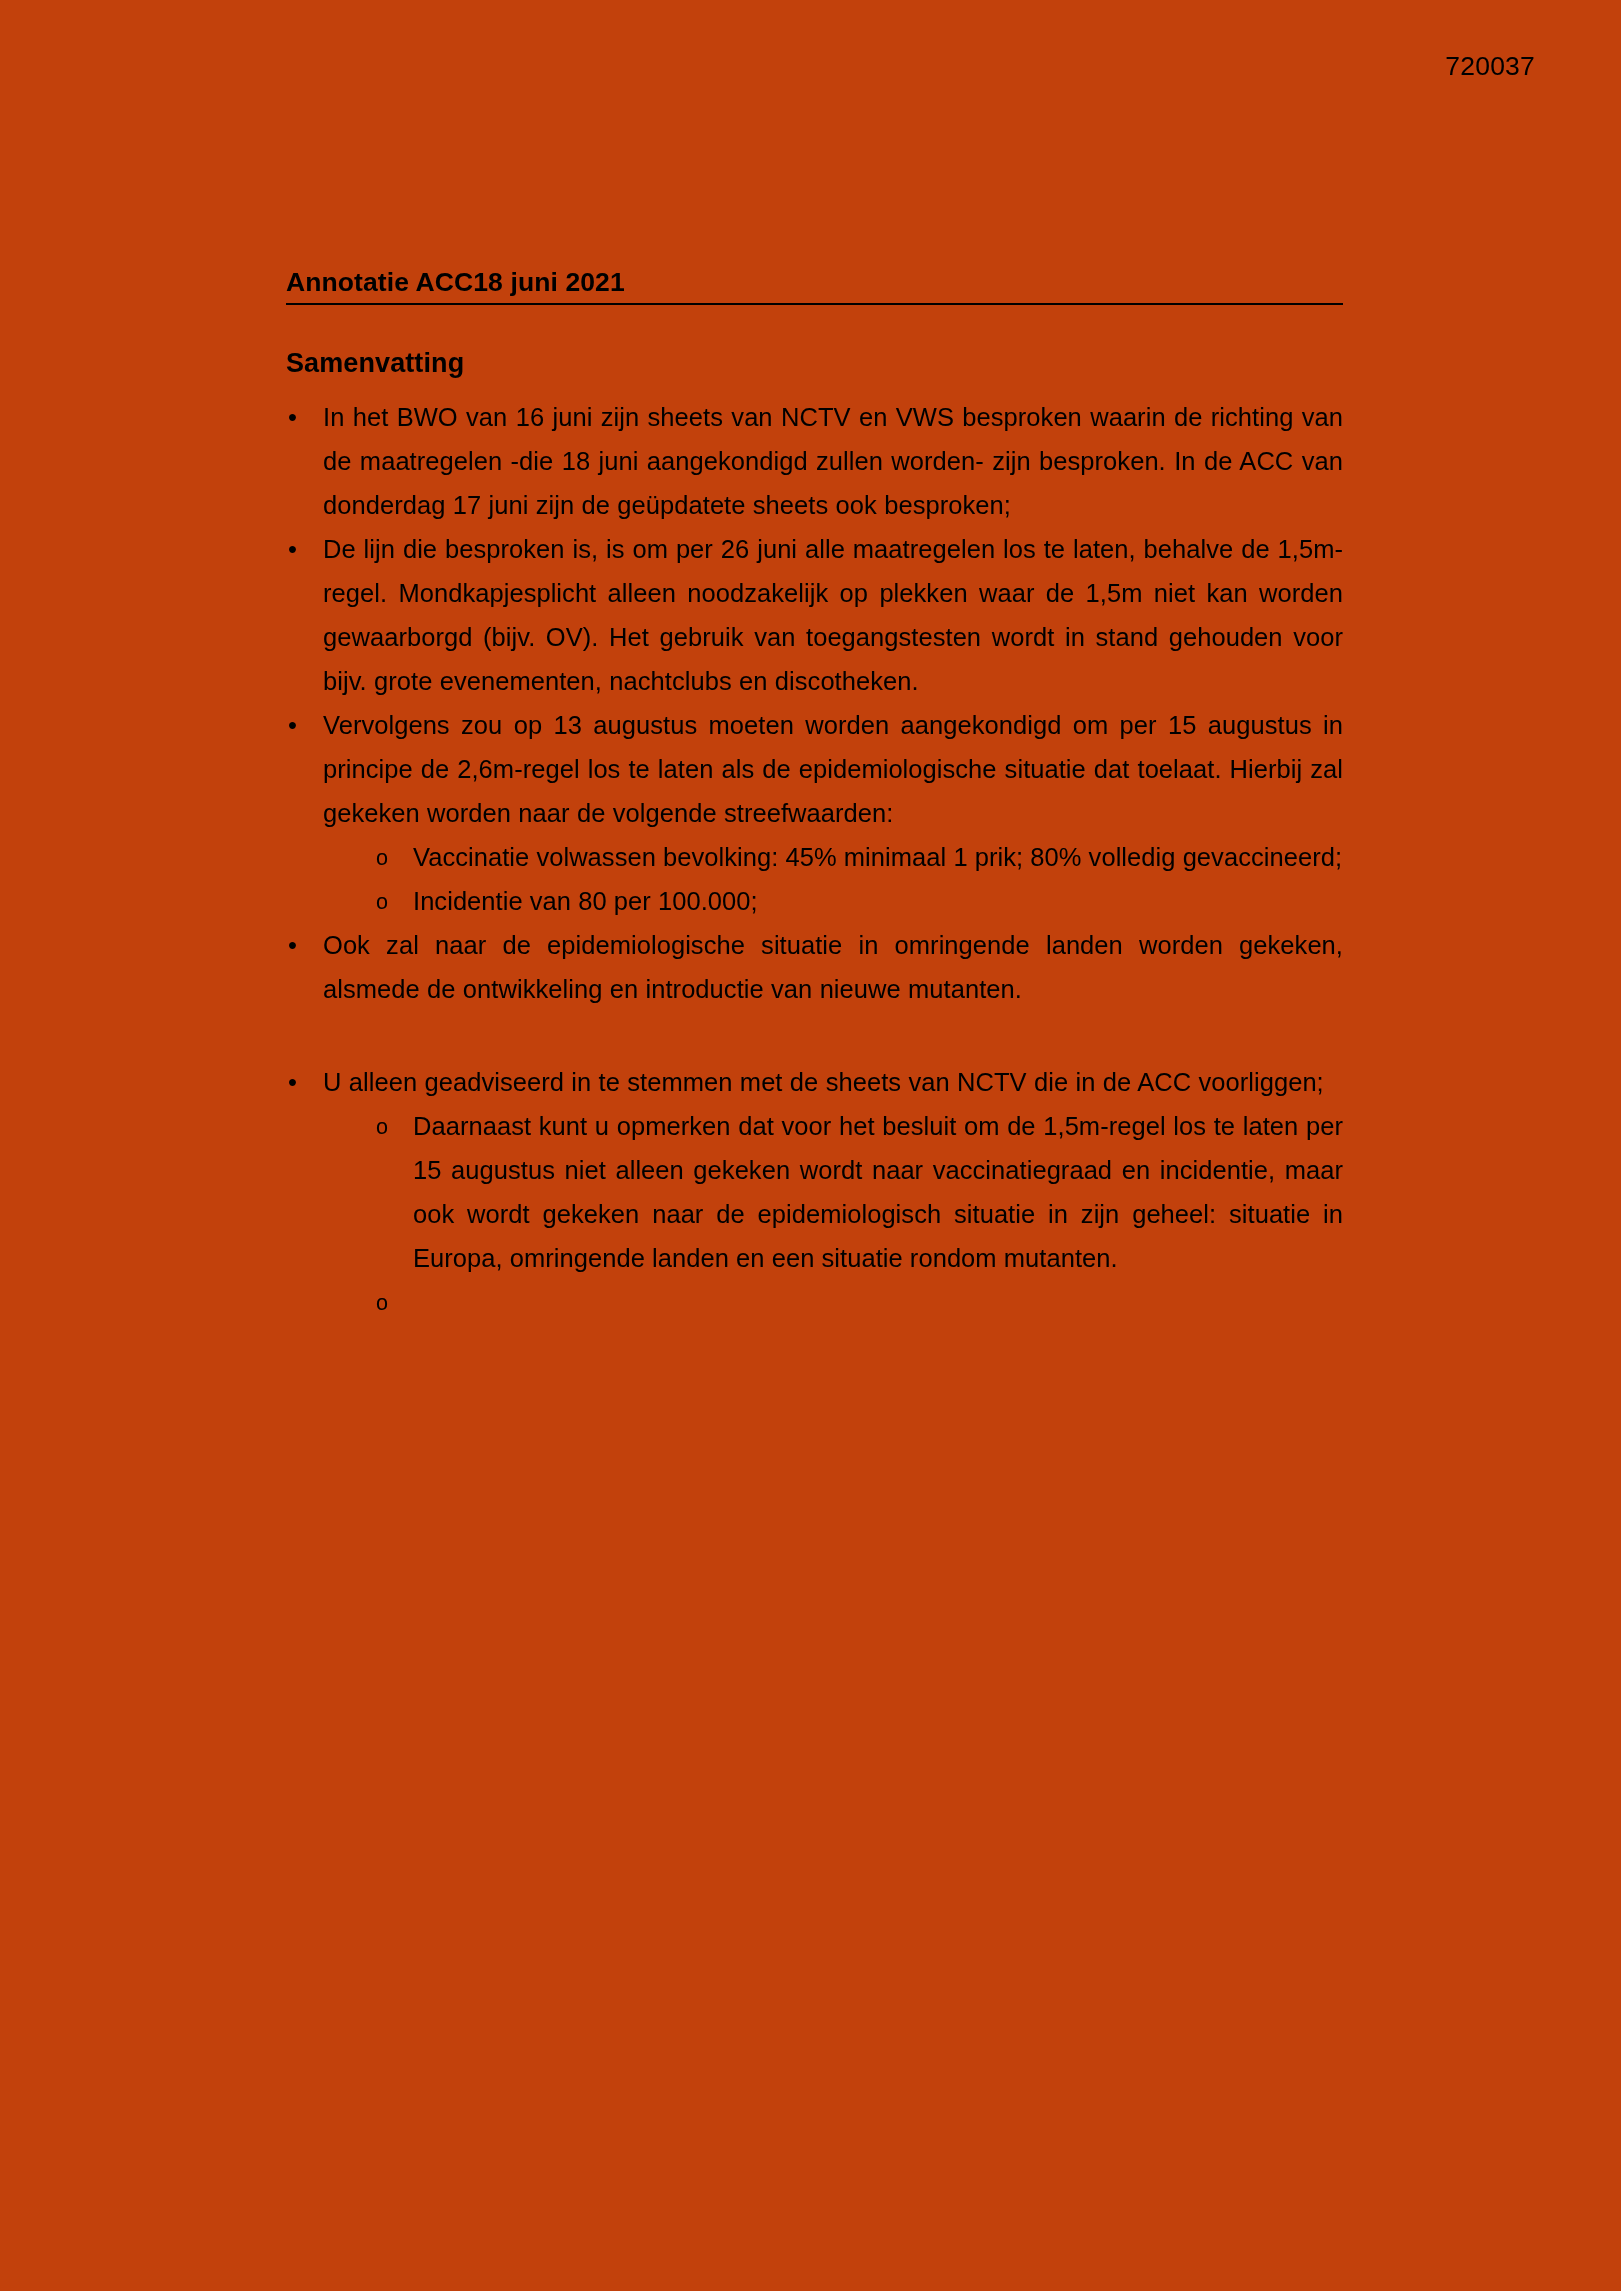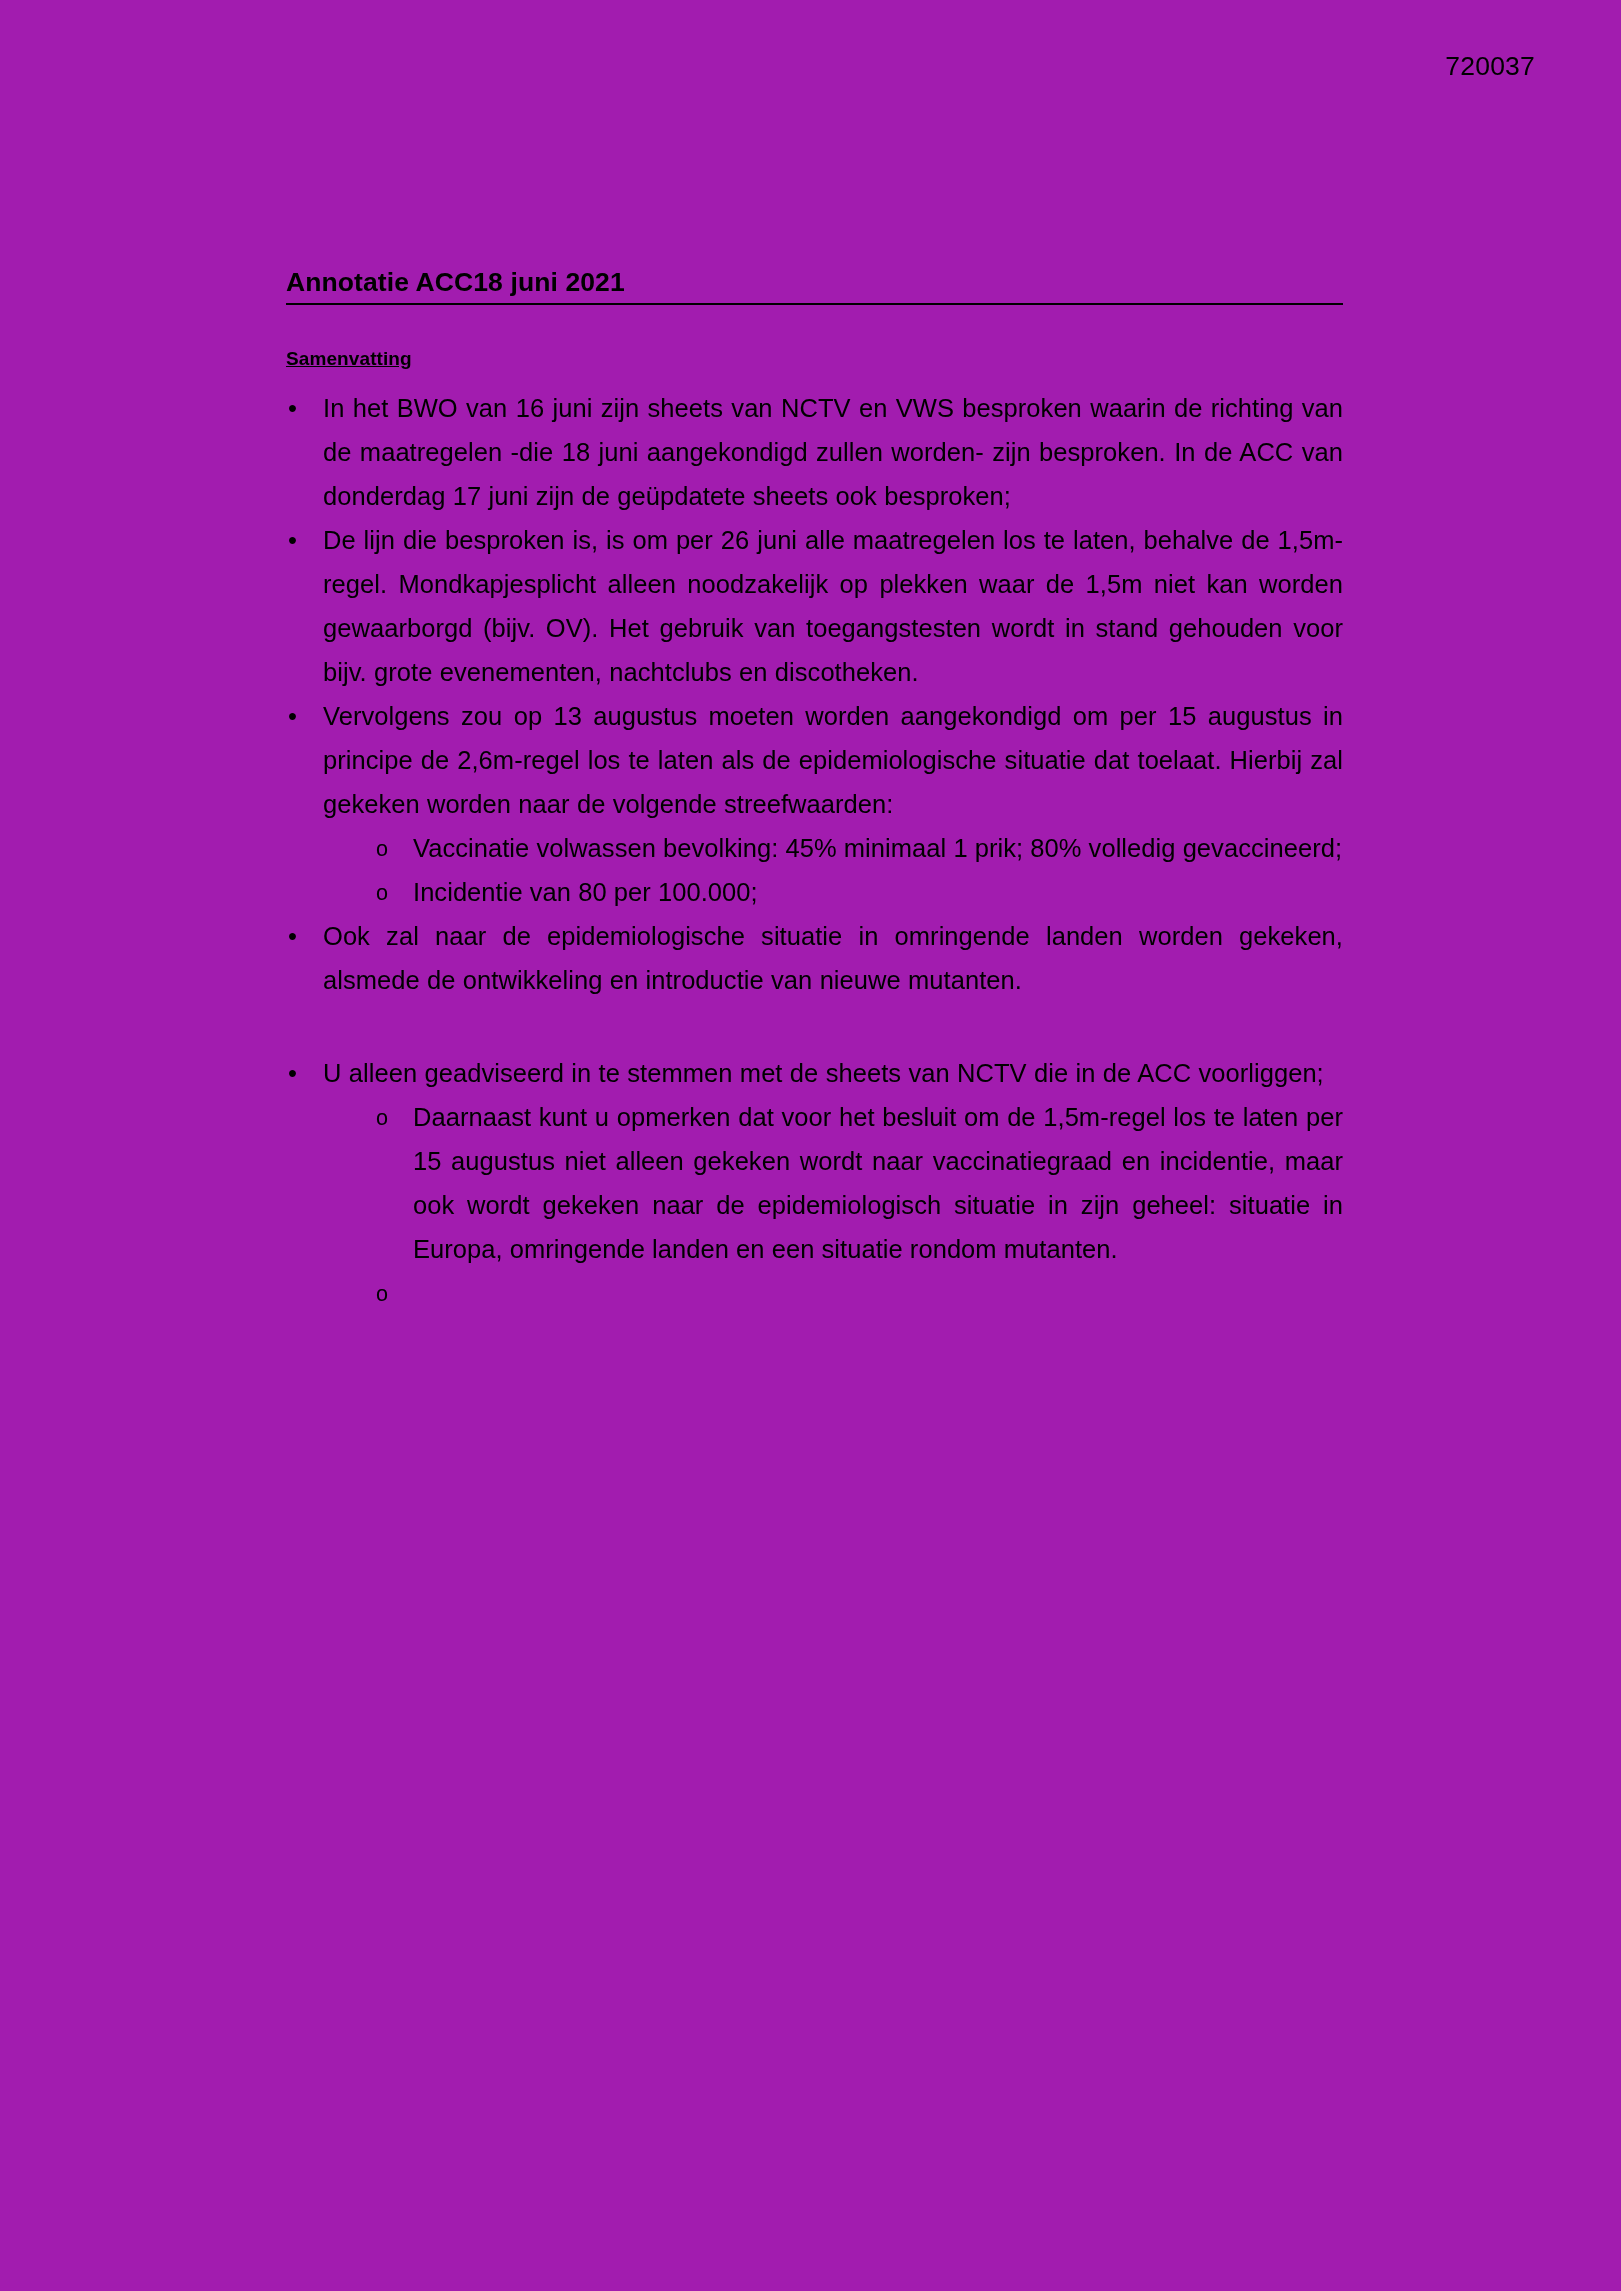--- a/index.html
+++ b/index.html
@@ -8,21 +8,21 @@
     background: #ffffff;
   }
   body {
     font-family: "Liberation Sans", sans-serif;
     color: #000000;
   }
   .page {
     position: relative;
     width: 1621px;
     height: 2292px;
-    background: #a21caf;
+    background: #c2410c;
     overflow: hidden;
     box-sizing: border-box;
   }
 
   
   .doc-number {
     position: absolute;
     top: 51px;
     right: 86px;
     font-size: 26.5px;
@@ -51,24 +51,23 @@
     padding-bottom: 4.9px;
     margin-bottom: 43px;
     white-space: nowrap;
   }
   .title-row .title-left { letter-spacing: 0.1px; }
   .title-row .title-right { letter-spacing: 0.1px; }
 
   
   .section-heading {
     font-weight: bold;
-    font-size: 19px;
+    font-size: 27px;
     margin: 0 0 15.7px 0;
     letter-spacing: 0.1px;
-    text-decoration: underline;
   }
 
   
   ul.lvl1 {
     list-style: none;
     margin: 0;
     padding: 0;
   }
   ul.lvl1 > li.bullet {
     position: relative;

